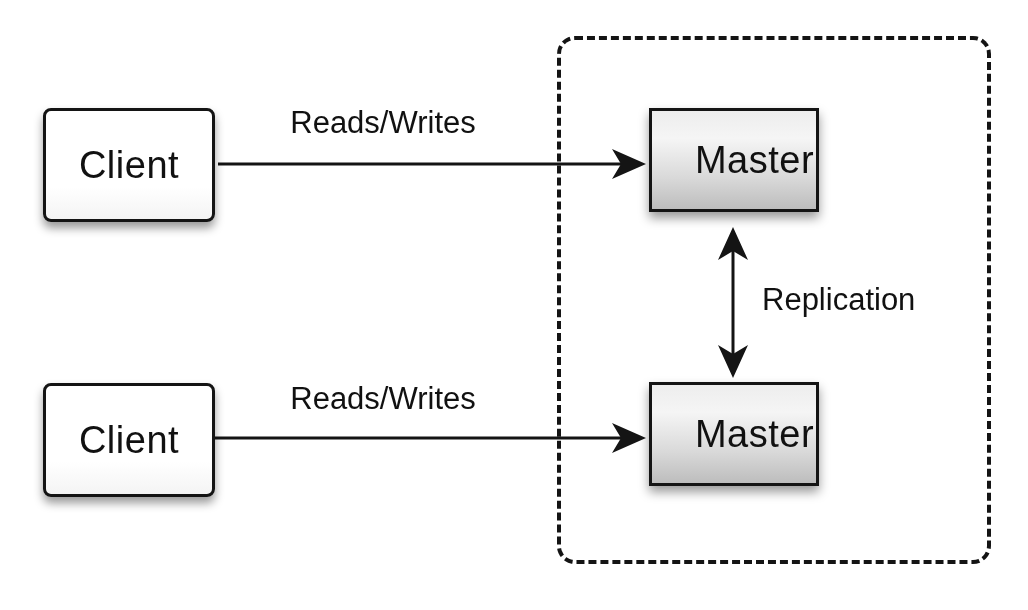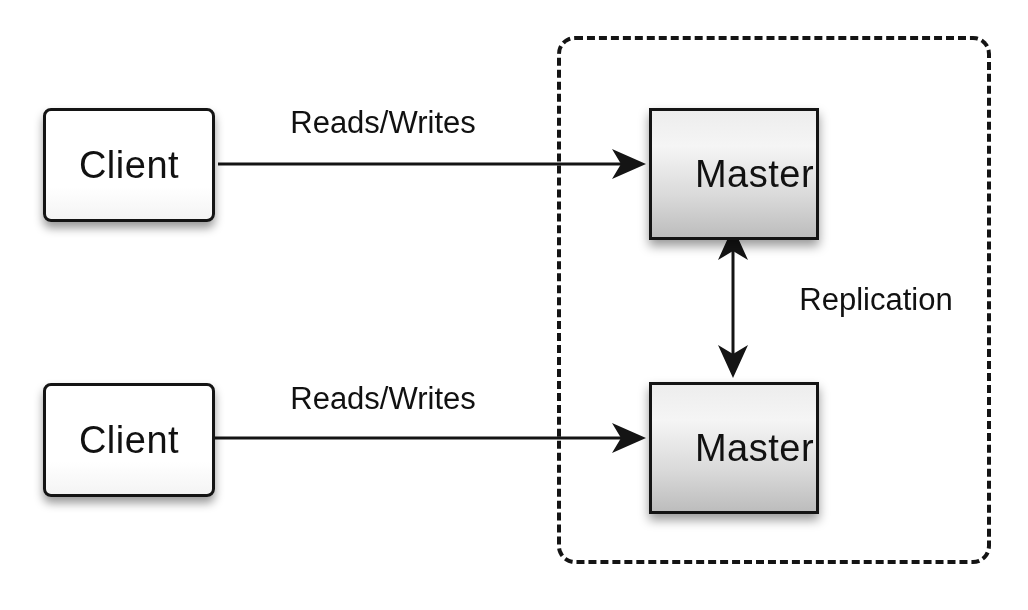--- a/index.html
+++ b/index.html
@@ -38,39 +38,39 @@
   .client{
     width:172px;height:114px;
     border:3px solid var(--stroke);
     border-radius:8px;
     background:linear-gradient(180deg,#ffffff 0%, var(--client-fill) 70%, #f4f4f4 100%);
     box-shadow:0 6px 10px rgba(0,0,0,0.40);
   }
   .client-top{left:43px;top:108px;}
   .client-bottom{left:43px;top:383px;}
   .master{
-    width:170px;height:132px;
+    width:170px;height:104px;
     border:3px solid var(--stroke);
     background:linear-gradient(180deg,var(--master-fill-top) 0%, var(--master-fill-mid) 28%, #d9d9d9 68%, var(--master-fill-bottom) 100%);
     box-shadow:0 6px 10px rgba(0,0,0,0.40);
     padding-left:41px;
   }
   .master-top{left:649px;top:108px;}
   .master-bottom{left:649px;top:382px;}
   .edge-label{
     position:absolute;
     color:var(--text);
     font-size:31px;
     line-height:40px;
     text-align:center;
     white-space:nowrap;
   }
   .label-rw-top{left:238px;top:103px;width:290px;}
   .label-rw-bottom{left:238px;top:379px;width:290px;}
-  .label-replication{left:740px;top:280px;width:250px;text-align:center;padding-left:22px;box-sizing:border-box;}
+  .label-replication{left:740px;top:280px;width:250px;text-align:left;padding-left:22px;box-sizing:border-box;}
   svg.arrows{
     position:absolute;left:0;top:0;width:1028px;height:610px;
     pointer-events:none;
   }
   svg.arrows line{stroke:var(--stroke);stroke-width:3;}
   svg.arrows polygon{fill:var(--stroke);stroke:none;}
 </style>
 </head>
 <body>
 

